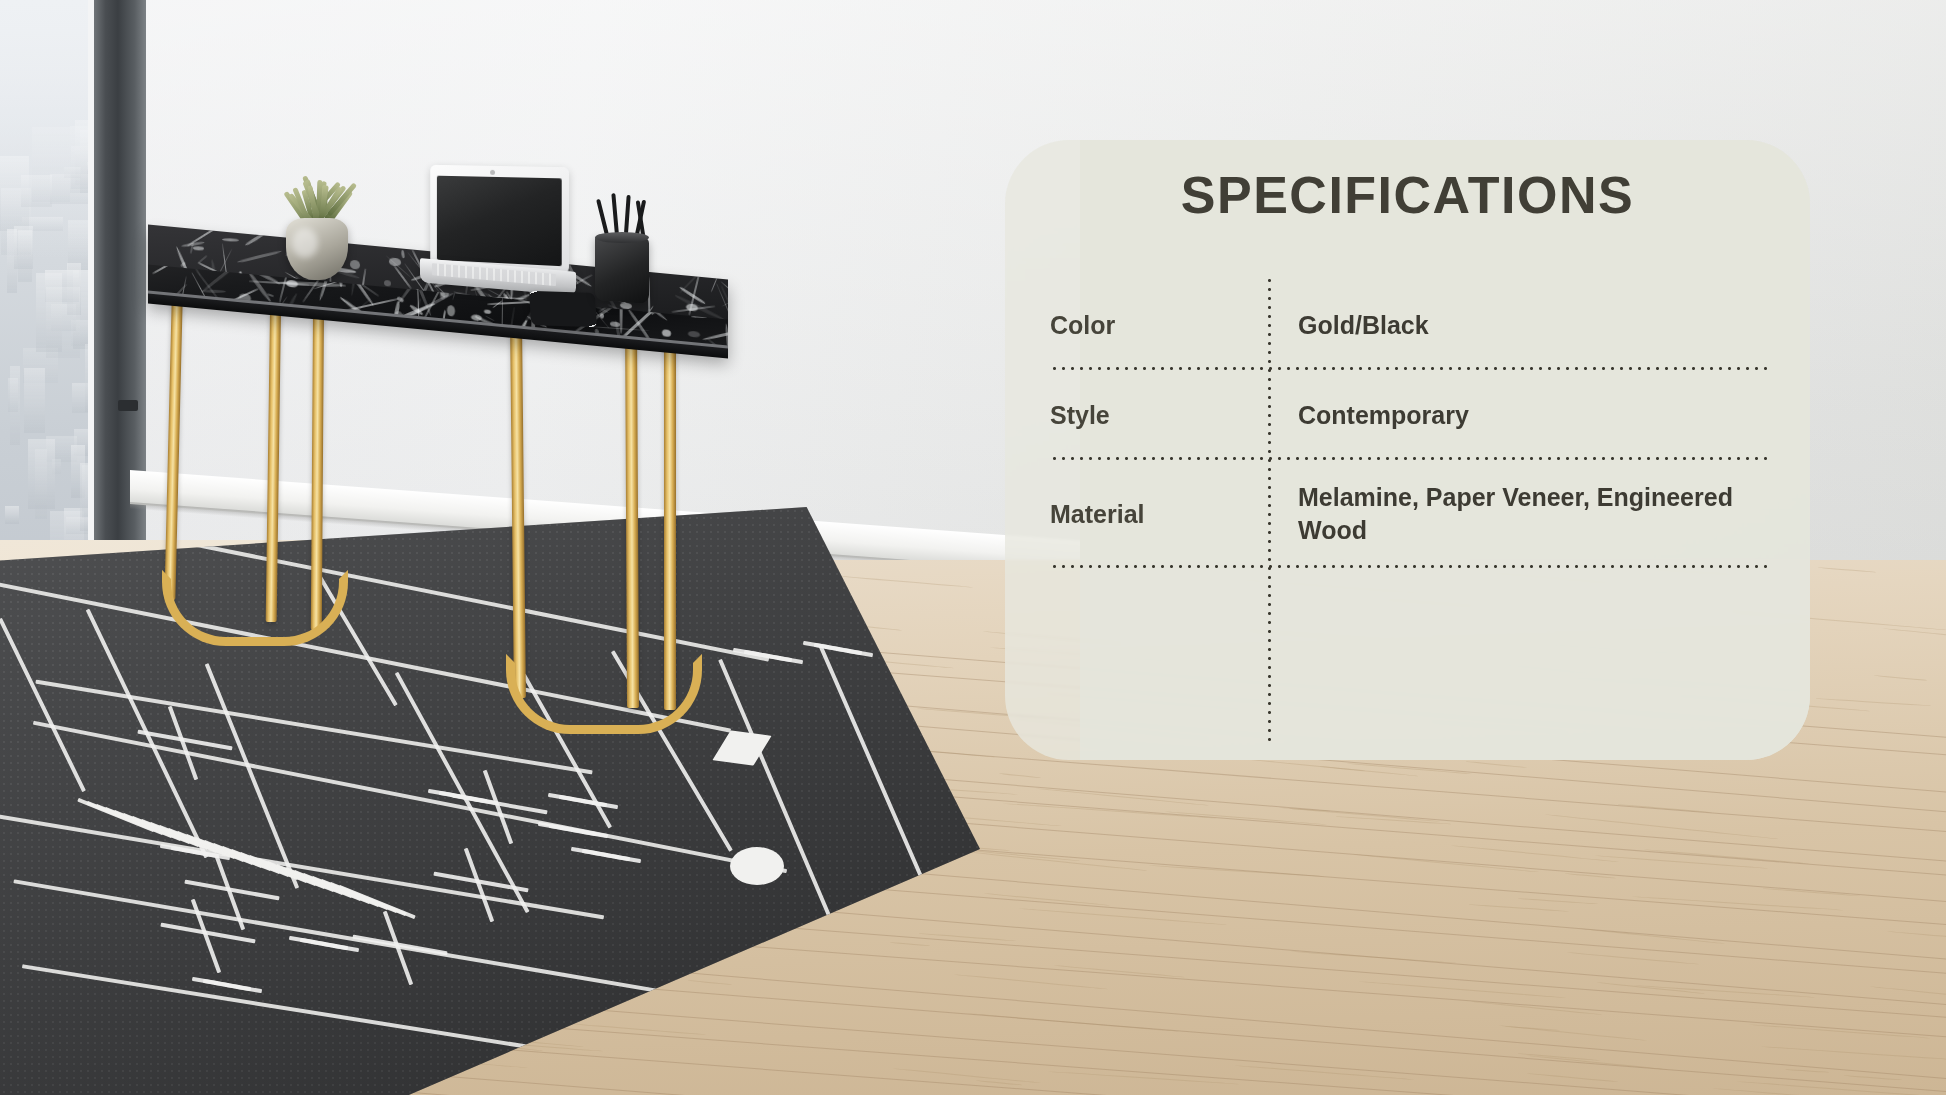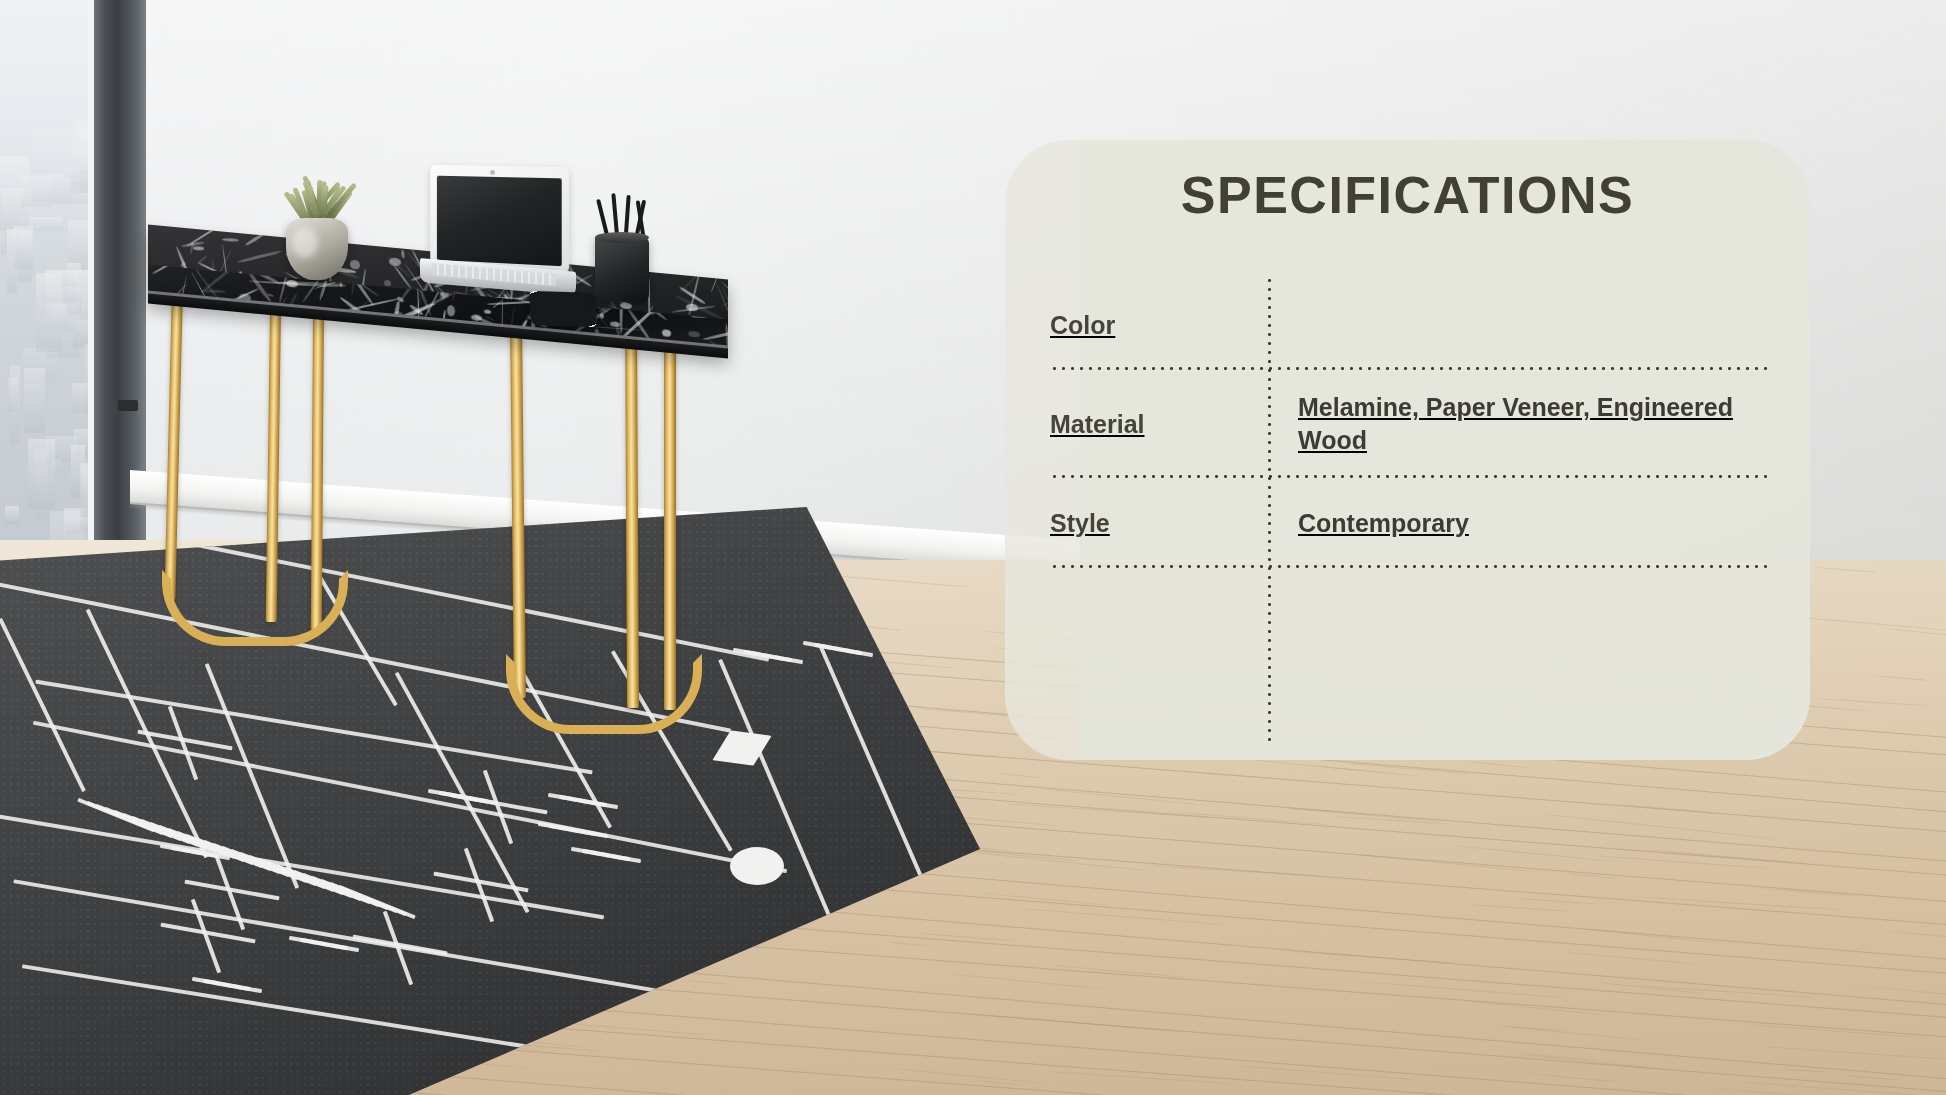--- a/index.html
+++ b/index.html
@@ -120,21 +120,21 @@
   .panel{position:absolute;left:1005px;top:140px;width:805px;height:620px;
         background:rgba(231,231,223,.80);
         border-radius:64px;
         backdrop-filter:blur(1px);}
   .panel-solid{position:absolute;left:1080px;top:140px;width:730px;height:620px;
         background:rgba(228,229,220,.93);border-radius:0 64px 64px 0;}
 
   .panel-title{position:absolute;left:1005px;top:165px;width:805px;text-align:center;
         font-size:52px;font-weight:bold;letter-spacing:1.5px;color:#413f36;}
 
-  .spec-table{position:absolute;left:1050px;top:280px;width:720px;text-decoration:underline;}
+  .spec-table{position:absolute;left:1050px;top:280px;width:720px;}
   .spec-row{position:relative;display:flex;align-items:center;min-height:90px;}
   .spec-row.tall{min-height:108px;}
   .spec-row.last{min-height:120px;}
   .spec-key{width:218px;flex:0 0 218px;font-size:25px;font-weight:bold;
         color:#46443a;line-height:1.28;padding-right:14px;box-sizing:border-box;}
   .spec-val{flex:1;font-size:25px;font-weight:bold;color:#3d3b33;line-height:1.32;padding-left:30px;}
   .row-sep{position:absolute;left:0;bottom:0;width:100%;height:3px;
         background-image:radial-gradient(circle,#3a382f 1.3px,transparent 1.6px);
         background-size:9px 3px;background-repeat:repeat-x;}
   .vdiv{position:absolute;left:1268px;top:276px;width:3px;height:470px;
@@ -866,30 +866,31 @@
   <div class="panel-solid"></div>
 
   <div class="panel-title">SPECIFICATIONS</div>
 
   <div class="vdiv"></div>
 
   <div class="spec-table">
 
     <div class="spec-row">
       <div class="spec-key">Color</div>
+      <div class="spec-val">Gold/Black</div>
+      <div class="row-sep"></div>
+    </div>
+
+    <div class="spec-row">
+      <div class="spec-key">Style</div>
+      <div class="spec-val">Contemporary</div>
       <div class="row-sep"></div>
     </div>
 
     <div class="spec-row tall">
       <div class="spec-key">Material</div>
       <div class="spec-val">Melamine, Paper Veneer, Engineered Wood</div>
       <div class="row-sep"></div>
     </div>
 
-    <div class="spec-row">
-      <div class="spec-key">Style</div>
-      <div class="spec-val">Contemporary</div>
-      <div class="row-sep"></div>
-    </div>
-
 
   </div>
 </div>
 
 </body></html>

